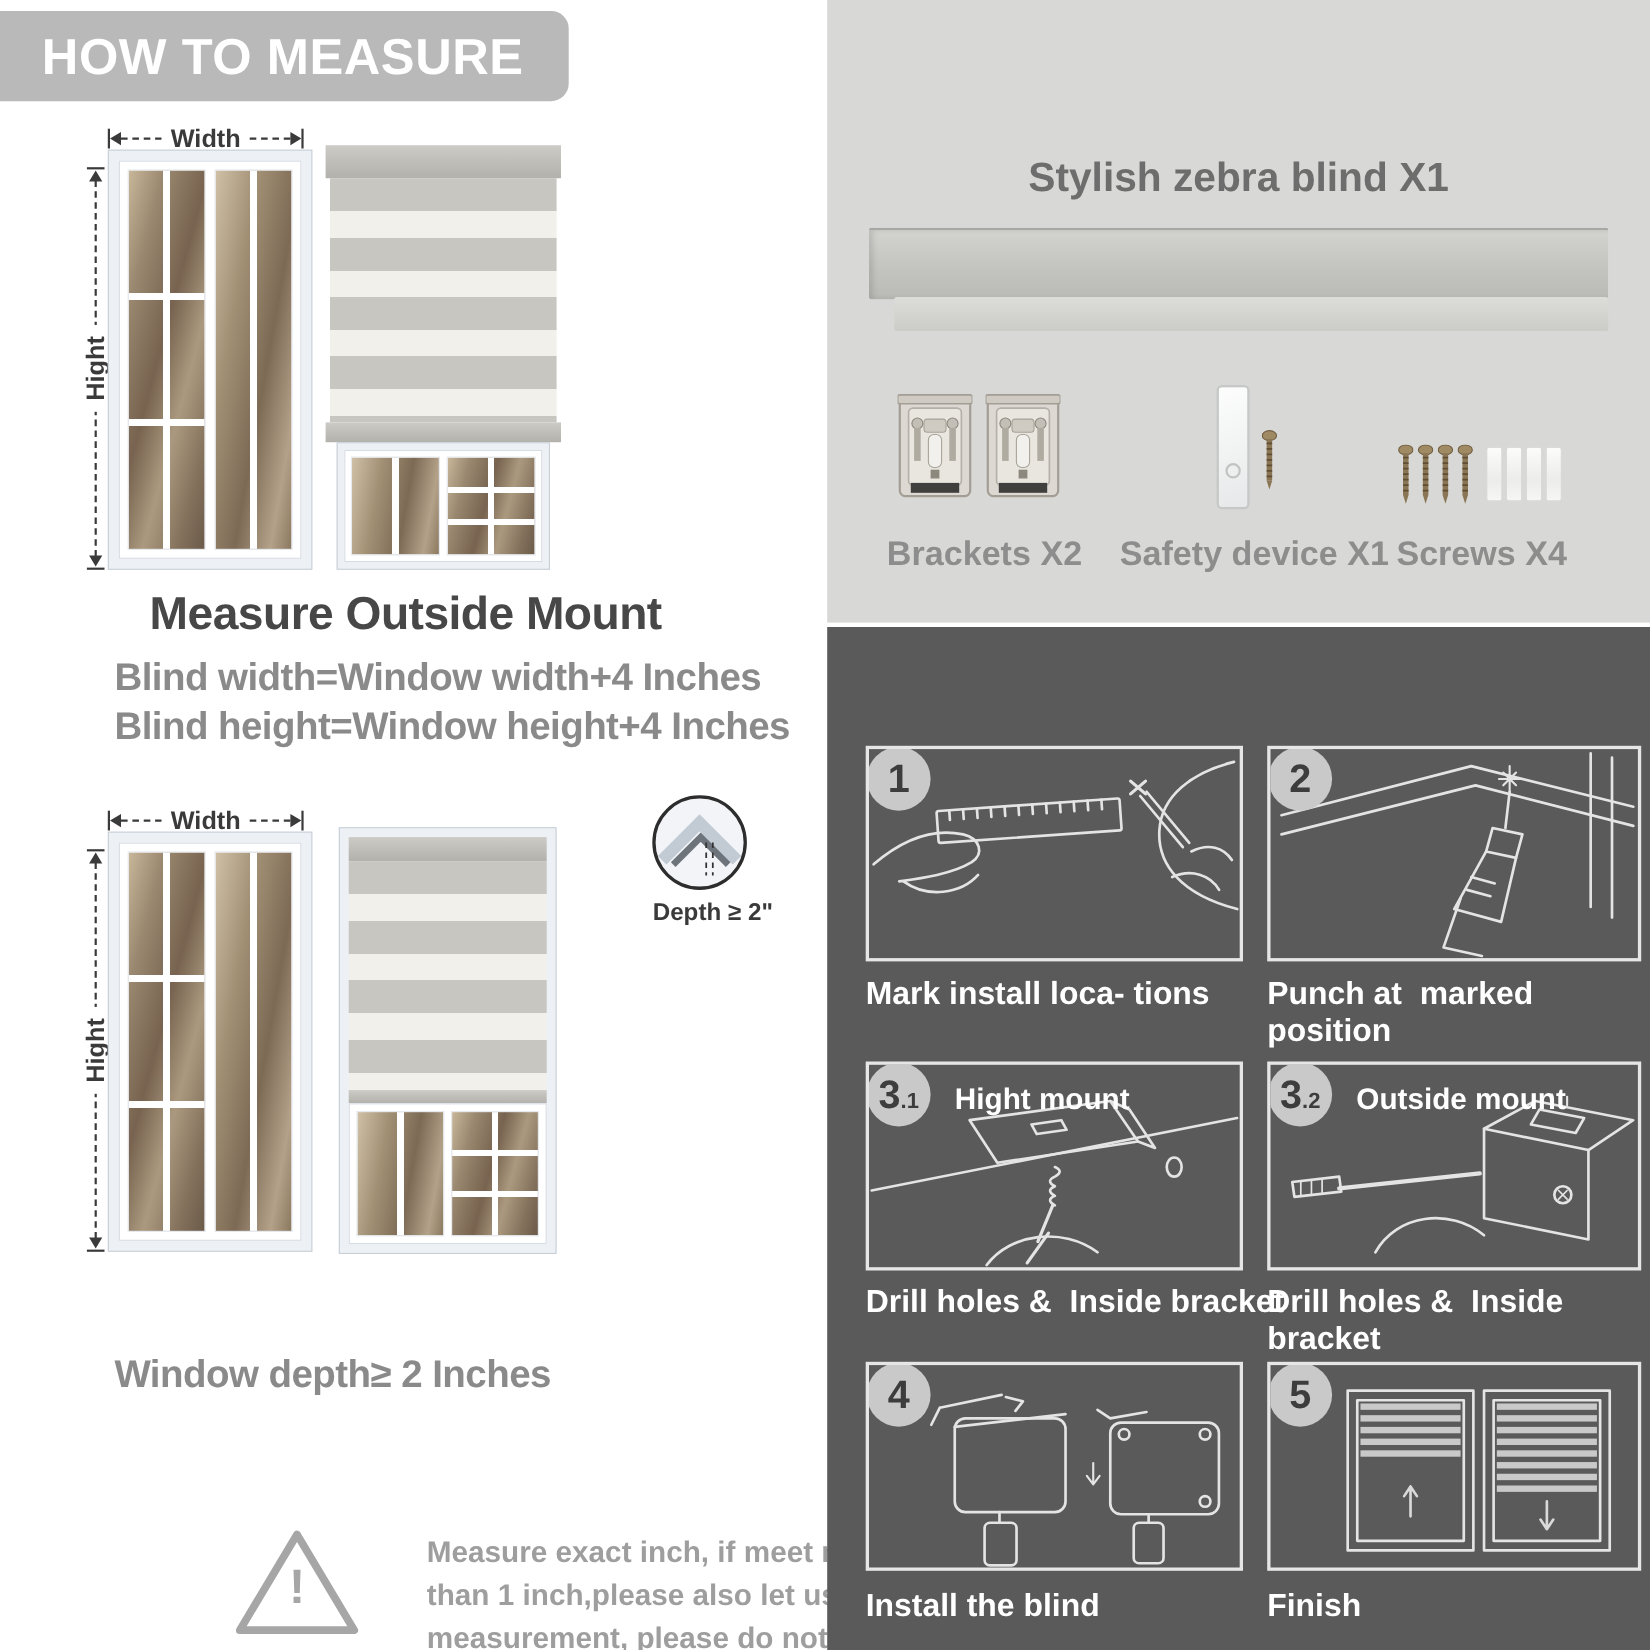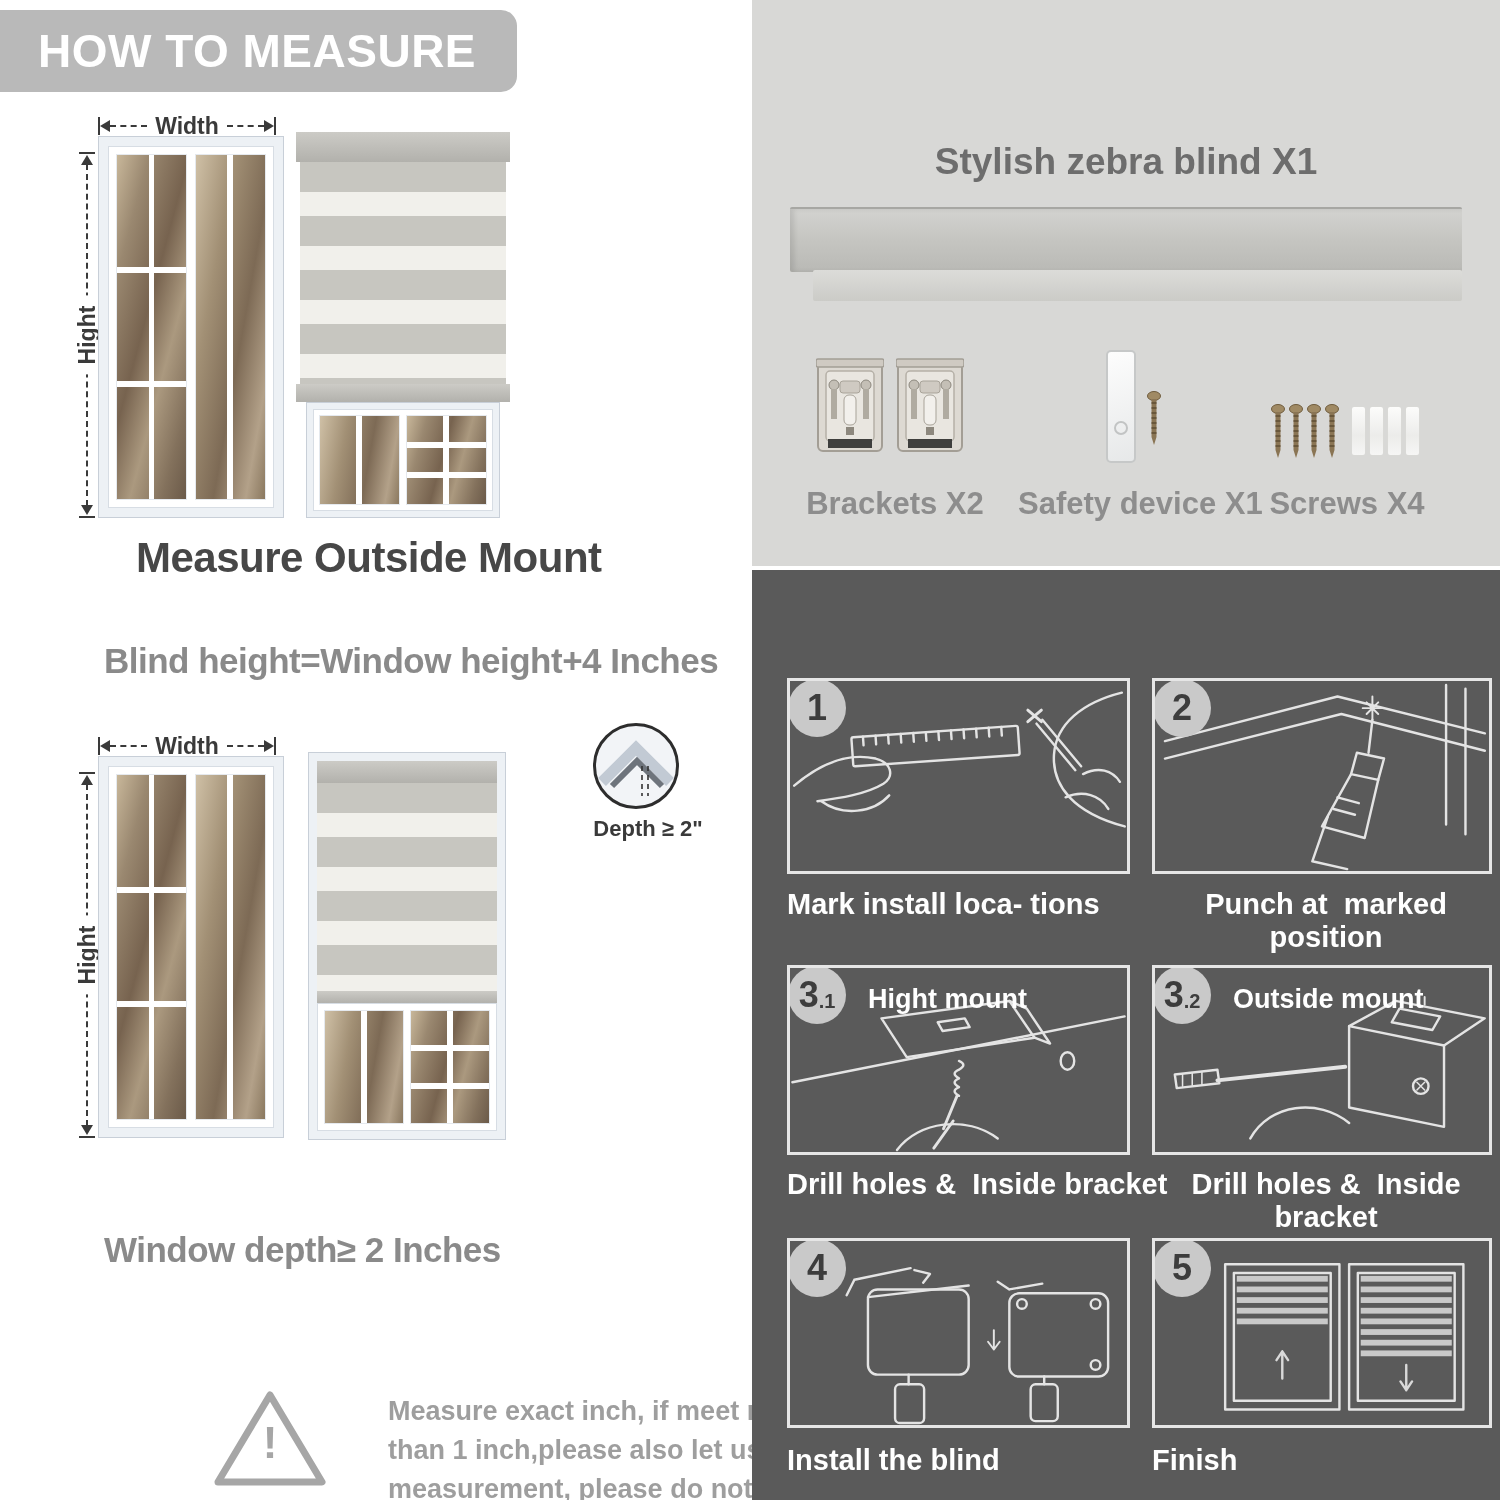--- a/index.html
+++ b/index.html
@@ -56,21 +56,21 @@
   .safety .ring{position:absolute;left:50%;bottom:26px;width:10px;height:10px;margin-left:-7px;
           border:2px solid #c2c4c4;border-radius:50%;}
 
   
   .step-panel{position:absolute;box-sizing:border-box;border:3px solid #e6e6e6;background:#5a5a5a;overflow:hidden;}
   .badge{position:absolute;top:-2px;left:-2px;width:58px;height:58px;border-radius:50%;background:#c9c9c9;
          display:flex;align-items:center;justify-content:center;color:#3d3d3d;font-weight:bold;}
   .badge .b-main{font-size:36px;line-height:1;}
   .badge .b-sub{font-size:20px;line-height:1;margin-top:12px;}
   .step-title{position:absolute;left:78px;top:16px;color:#fff;font-weight:bold;font-size:27px;white-space:nowrap;}
-  .step-caption{position:absolute;color:#fff;font-weight:bold;font-size:29px;white-space:pre-wrap;text-align:center;}
+  .step-caption{position:absolute;color:#fff;font-weight:bold;font-size:29px;white-space:pre-wrap;}
   .lineart{position:absolute;inset:0;width:100%;height:100%;}
 </style>
 </head>
 <body>
 
 <div id="canvas">
 
   <div class="band" style="left:0;top:10px;width:517px;background:#b9b9b9;">
     <span class="band-h" style="color:#fff;">HOW TO MEASURE</span>
   </div>
@@ -104,20 +104,21 @@
     <div class="abs rail" style="left:0;top:252px;width:214px;height:18px;"></div>
     <div class="abs window" style="left:10px;top:270px;width:194px;height:116px;padding:6px;">
       <div class="sash" style="padding:5px;gap:6px;">
           <div class="pane lite"></div>
           <div class="pane"></div>
         </div>
     </div>
   </div>
 
   <div class="fig-txt-h2" style="left:104px;top:534px;margin-left:32px;">Measure Outside Mount</div>
+  <div class="fig-txt-line" style="left:104px;top:596px;">Blind width=Window width+4 Inches</div>
   <div class="fig-txt-line" style="left:104px;top:641px;">Blind height=Window height+4 Inches</div>
 
   <div class="h-arrow" style="left:98px;top:736px;width:178px;">
     <span class="tick"></span>
       <span class="ah-l"></span>
       <span class="dash"></span>
     <span class="lbl">Width</span>
     <span class="dash"></span>
       <span class="ah-r"></span>
       <span class="tick"></span>

